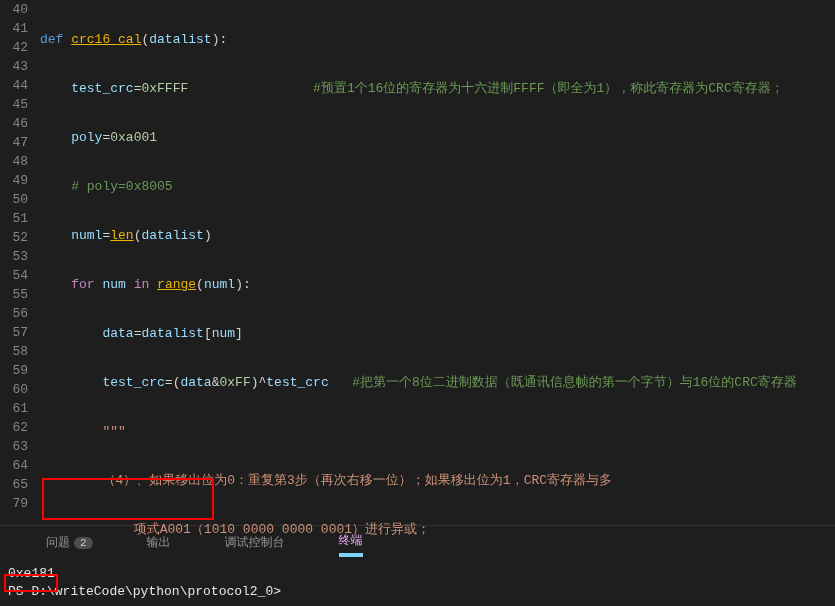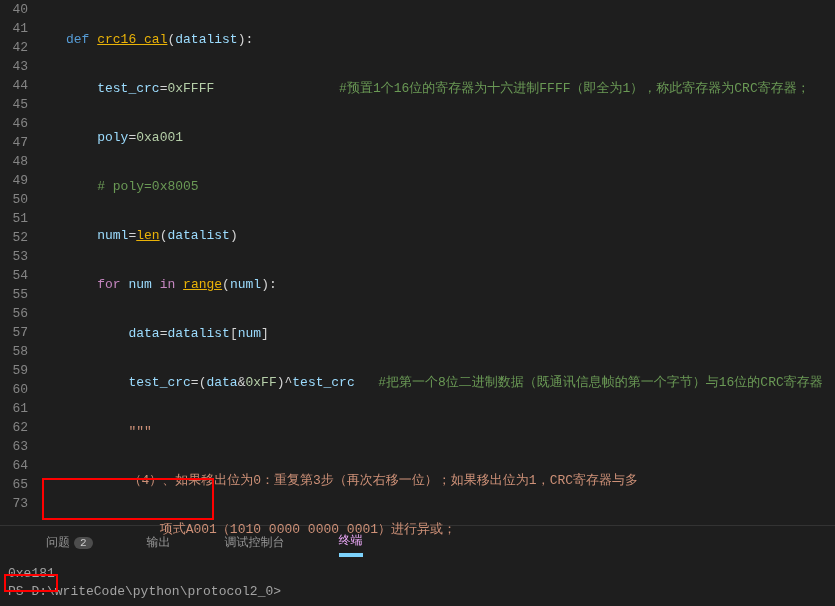--- a/index.html
+++ b/index.html
@@ -10,21 +10,20 @@
       color: #d4d4d4;
       width: 835px;
       height: 606px;
       overflow: hidden;
       position: relative;
     }
     .editor {
       display: flex;
       background: #1e1e1e;
       height: 525px;
-      gap: 26px;
     }
     .gutter {
       width: 40px;
       text-align: right;
       padding-right: 12px;
       color: #858585;
       user-select: none;
     }
     .gutter div { height: 19px; line-height: 19px; }
     .code {
@@ -70,21 +69,21 @@
       display: inline-block;
       background: #4d4d4d;
       color: #ccc;
       border-radius: 10px;
       padding: 0 6px;
       font-size: 11px;
       margin-left: 4px;
     }
     .terminal-output {
       font-size: 13px;
-      color: #a3a3a3;
+      color: #e5e5e5;
       line-height: 18px;
     }
     .highlight-box2 {
       position: absolute;
       border: 2px solid #ff0000;
       left: 4px;
       top: 574px;
       width: 54px;
       height: 18px;
       pointer-events: none;
@@ -114,21 +113,21 @@
     <div>56</div>
     <div>57</div>
     <div>58</div>
     <div>59</div>
     <div>60</div>
     <div>61</div>
     <div>62</div>
     <div>63</div>
     <div>64</div>
     <div>65</div>
-    <div>73</div>
+    <div>79</div>
   </div>
   <div class="code">
     <div><span class="kw">def</span> <span class="fn">crc16_cal</span>(<span class="var">datalist</span>):</div>
     <div>    <span class="var">test_crc</span>=<span class="num">0xFFFF</span>                <span class="comment">#预置1个16位的寄存器为十六进制FFFF（即全为1），称此寄存器为CRC寄存器；</span></div>
     <div>    <span class="var">poly</span>=<span class="num">0xa001</span></div>
     <div>    <span class="comment"># poly=0x8005</span></div>
     <div>    <span class="var">numl</span>=<span class="fn">len</span>(<span class="var">datalist</span>)</div>
     <div>    <span class="kw2">for</span> <span class="var">num</span> <span class="kw2">in</span> <span class="fn">range</span>(<span class="var">numl</span>):</div>
     <div>        <span class="var">data</span>=<span class="var">datalist</span>[<span class="var">num</span>]</div>
     <div>        <span class="var">test_crc</span>=(<span class="var">data</span>&amp;<span class="num">0xFF</span>)^<span class="var">test_crc</span>   <span class="comment">#把第一个8位二进制数据（既通讯信息帧的第一个字节）与16位的CRC寄存器</span></div>

